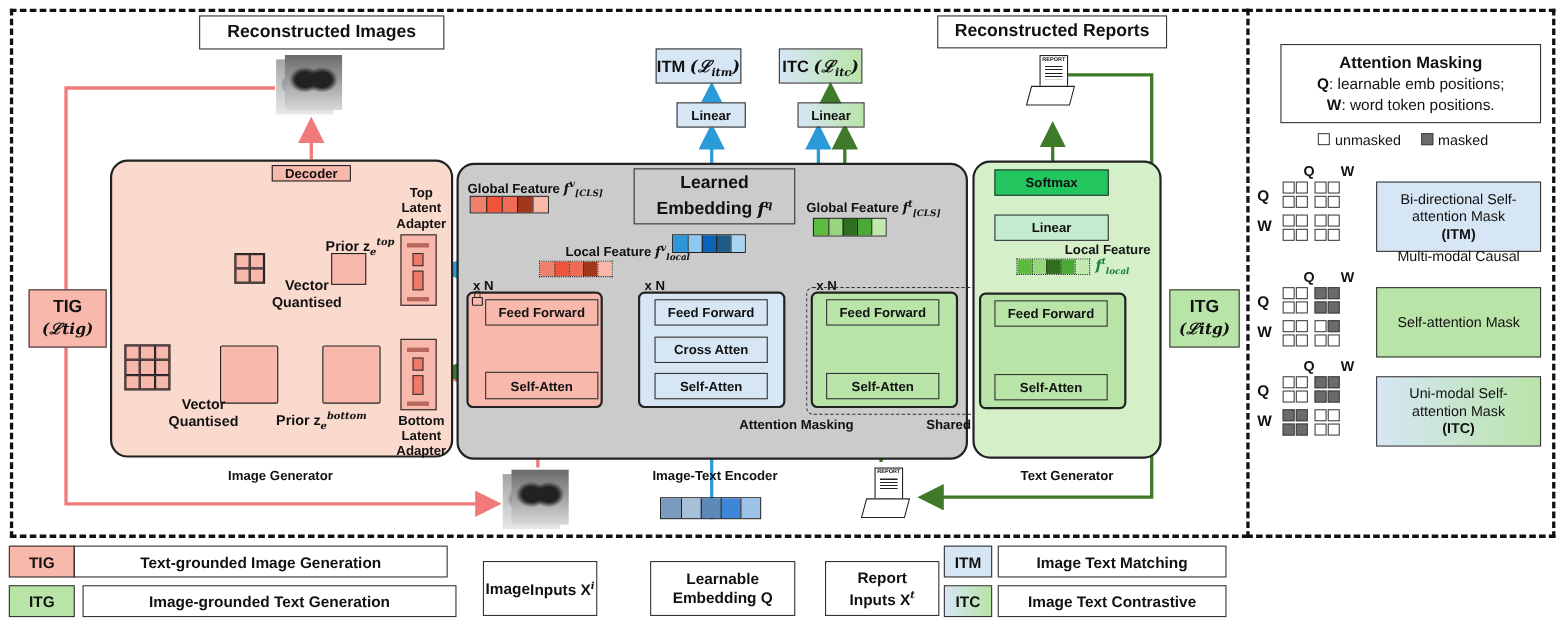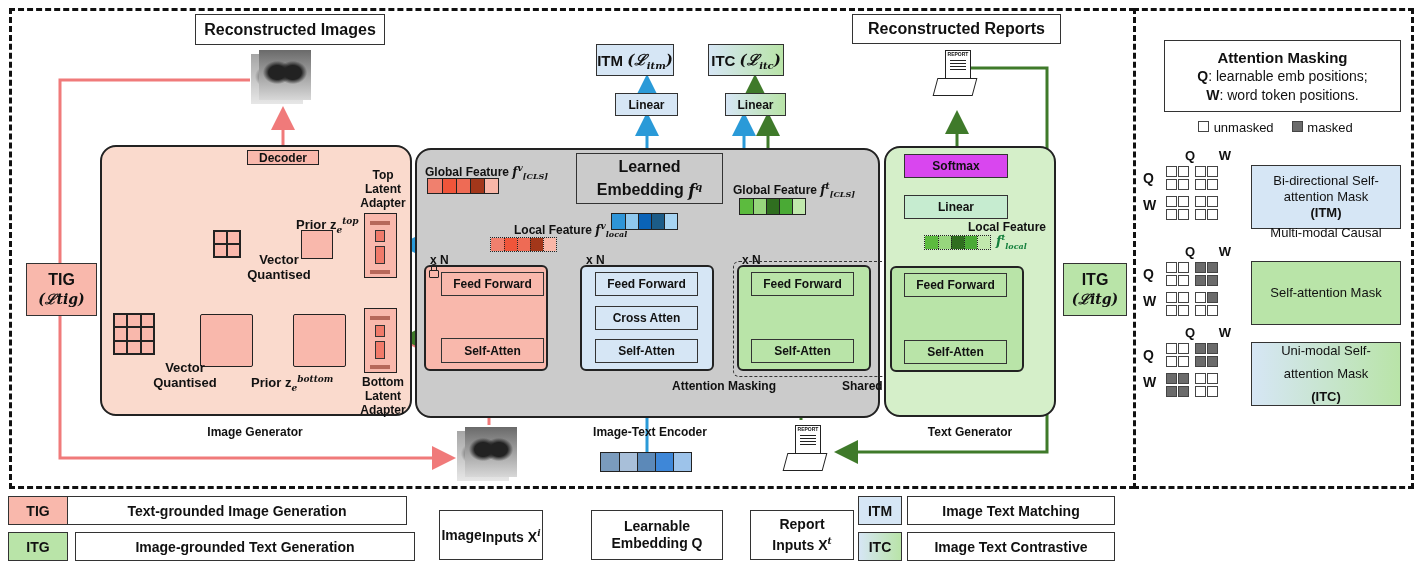--- a/index.html
+++ b/index.html
@@ -83,21 +83,21 @@
 
   <line x1="700" y1="352" x2="748" y2="352" stroke="#111" stroke-width="2" marker-start="url(#aks)" marker-end="url(#ak)"></line>
 
   <line x1="492" y1="338" x2="492" y2="300" stroke="#111" stroke-width="2" marker-end="url(#ak)"></line>
   <line x1="804" y1="338" x2="804" y2="300" stroke="#111" stroke-width="2" marker-end="url(#ak)"></line>
   <line x1="962" y1="338" x2="962" y2="300" stroke="#111" stroke-width="2" marker-end="url(#ak)"></line>
   <line x1="647" y1="340" x2="647" y2="334" stroke="#111" stroke-width="1.5" marker-end="url(#ak)"></line>
   <line x1="647" y1="306" x2="647" y2="300" stroke="#111" stroke-width="1.5" marker-end="url(#ak)"></line>
 </svg>
 
-<div class="abs c b box" style="left:195px;top:14px;width:190px;height:31px;font-size:16px;background:#fff;">Reconstructed Images</div>
+<div class="abs c b box" style="left:181px;top:14px;width:223px;height:31px;font-size:16px;background:#fff;">Reconstructed Images</div>
 <div class="abs" style="left:251px;top:50px;width:60px;height:55px;">
   <div class="abs xray" style="left:0;top:4px;width:52px;height:50px;opacity:.6;"></div>
   <div class="abs xray" style="left:8px;top:0;width:52px;height:50px;"></div>
 </div>
 
 <div class="abs c box" style="left:26px;top:263px;width:71px;height:53px;background:#f9b8ac;flex-direction:column;">
   <div class="b" style="font-size:16px;">TIG</div>
   <div class="math" style="font-size:14px;">(ℒtig)</div>
 </div>
 
@@ -242,21 +242,21 @@
 <div class="abs c b box" style="left:725px;top:93px;width:61px;height:23px;font-size:12px;background:linear-gradient(90deg,#d6e6f5,#b9e4a8);">Linear</div>
 
 <div class="abs c b box" style="left:852px;top:14px;width:209px;height:30px;font-size:16px;background:#fff;">Reconstructed Reports</div>
 <div class="abs" style="left:933px;top:50px;width:50px;height:50px;">
   <div class="abs" style="left:12px;top:0;width:26px;height:30px;border:1.5px solid #222;background:#fff;font-size:5px;text-align:center;font-weight:bold;">REPORT</div>
   <div class="abs" style="left:17px;top:10px;width:16px;height:12px;background:repeating-linear-gradient(#222 0 1px, #fff 1px 3px);"></div>
   <div class="abs" style="left:2px;top:28px;width:40px;height:18px;border:1.5px solid #222;background:#fff;transform:skewX(-15deg);"></div>
 </div>
 
 <div class="abs rbox" style="left:884px;top:146px;width:172px;height:271px;background:#d5efc9;"></div>
-<div class="abs c b box" style="left:904px;top:154px;width:104px;height:24px;font-size:12px;background:#d946ef;">Softmax</div>
+<div class="abs c b box" style="left:904px;top:154px;width:104px;height:24px;font-size:12px;background:#22c55e;">Softmax</div>
 <div class="abs c b box" style="left:904px;top:195px;width:104px;height:24px;font-size:12px;background:#c6ecd0;">Linear</div>
 <div class="abs b" style="left:968px;top:220px;font-size:12px;">Local Feature</div>
 <div class="abs" id="ft-local" style="left:924px;top:235px;display:flex;border:1.5px dotted #222;">
     <div style="width: 13px; height: 13px; background: rgb(92, 187, 62); box-sizing: border-box; border-left: 0px dotted rgb(34, 34, 34);"></div>
     <div style="width: 13px; height: 13px; background: rgb(151, 214, 125); box-sizing: border-box; border-left: 1.3px dotted rgb(34, 34, 34);"></div>
     <div style="width: 13px; height: 13px; background: rgb(47, 110, 31); box-sizing: border-box; border-left: 1.3px dotted rgb(34, 34, 34);"></div>
     <div style="width: 13px; height: 13px; background: rgb(74, 170, 53); box-sizing: border-box; border-left: 1.3px dotted rgb(34, 34, 34);"></div>
     <div style="width: 13px; height: 13px; background: rgb(193, 233, 173); box-sizing: border-box; border-left: 1.3px dotted rgb(34, 34, 34);"></div>
   </div>
 <div class="abs math" style="left:996px;top:232px;font-size:13px;color:#15803d;">f<sup style="font-size:8px;">t</sup><sub style="font-size:8px;">local</sub></div>
@@ -319,21 +319,21 @@
       <span>W</span>
     </div>
     <div class="abs b" style="left: 1143px; top: 347px; font-size: 14px;">Q</div>
     <div class="abs b" style="left: 1143px; top: 374px; font-size: 14px;">W</div>
     <div class="abs" style="left: 1166px; top: 341px; width: 80px;">
       <div style="height: 12px; margin-bottom: 1px; white-space: nowrap;"><span class="cell"></span><span class="cell"></span><span class="cell m" style="margin-left: 5px;"></span><span class="cell m"></span></div>
       <div style="height: 12px; margin-bottom: 5px; white-space: nowrap;"><span class="cell"></span><span class="cell"></span><span class="cell m" style="margin-left: 5px;"></span><span class="cell m"></span></div>
       <div style="height: 12px; margin-bottom: 1px; white-space: nowrap;"><span class="cell m"></span><span class="cell m"></span><span class="cell" style="margin-left: 5px;"></span><span class="cell"></span></div>
       <div style="height: 12px; margin-bottom: 1px; white-space: nowrap;"><span class="cell m"></span><span class="cell m"></span><span class="cell" style="margin-left: 5px;"></span><span class="cell"></span></div>
     </div>
-    <div class="abs c box" style="left: 1251px; top: 342px; width: 150px; height: 64px; flex-direction: column; font-size: 13px; line-height: 16px; background: linear-gradient(90deg, rgb(214, 230, 245), rgb(185, 228, 168)); justify-content: space-between;">
+    <div class="abs c box" style="left: 1251px; top: 342px; width: 150px; height: 64px; flex-direction: column; font-size: 13px; line-height: 16px; background: linear-gradient(90deg, rgb(214, 230, 245), rgb(185, 228, 168));">
       <div>Uni-modal Self-</div>
       <div>attention Mask</div>
       <div class="b">(ITC)</div>
     </div>
   </div>
 
 <div class="abs c b box" style="left:8px;top:496px;width:60px;height:29px;font-size:14px;background:#f9b8ac;">TIG</div>
 <div class="abs c b box" style="left:67px;top:496px;width:340px;height:29px;font-size:14px;">Text-grounded Image Generation</div>
 <div class="abs c b box" style="left:8px;top:532px;width:60px;height:29px;font-size:14px;background:#b9e4a8;">ITG</div>
 <div class="abs c b box" style="left:75px;top:532px;width:340px;height:29px;font-size:14px;">Image-grounded Text Generation</div>

